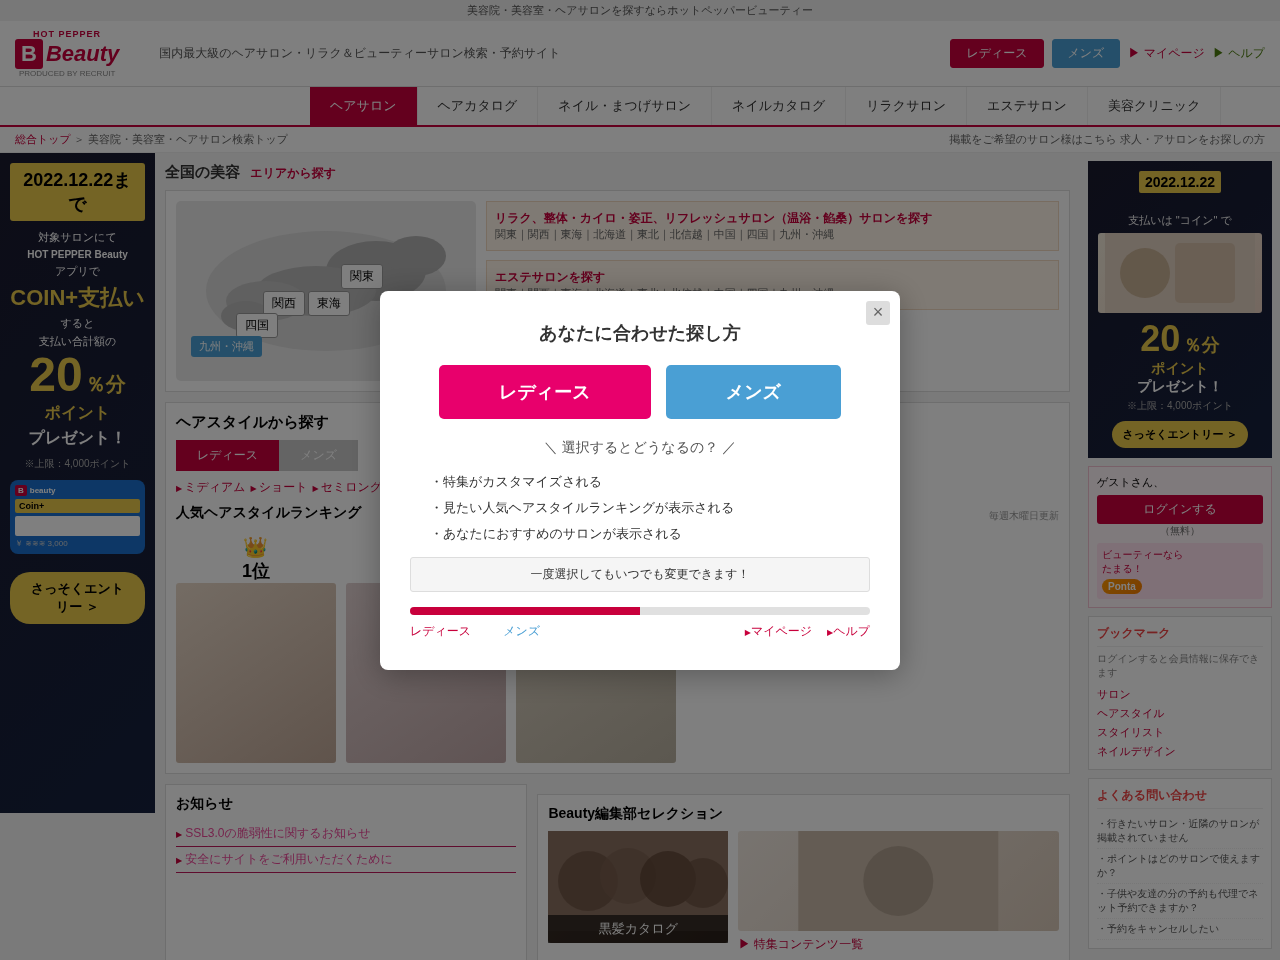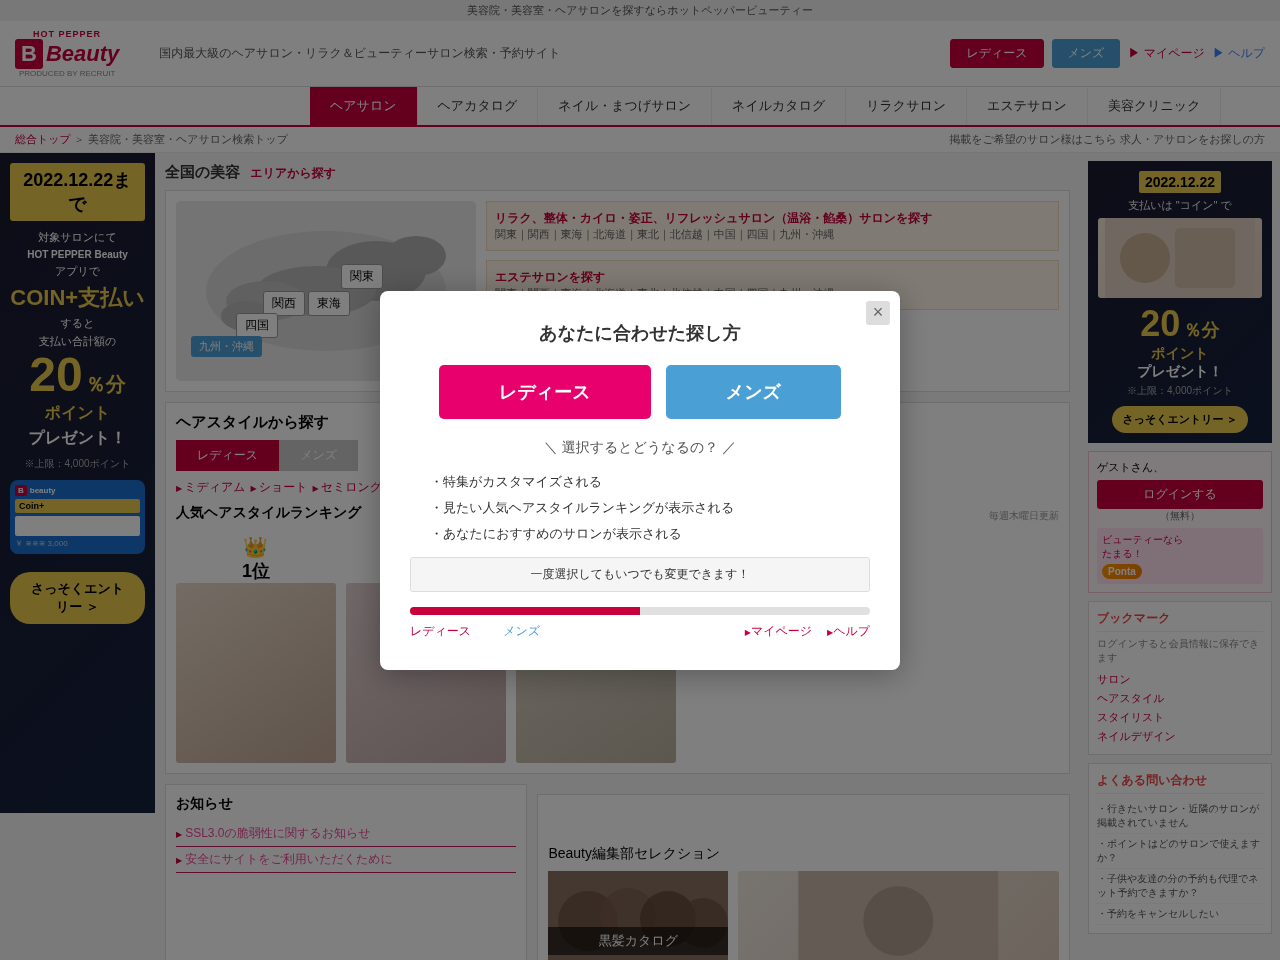--- a/index.html
+++ b/index.html
@@ -82,21 +82,21 @@
 
     
     .news-section { background: #fff; border: 1px solid #ddd; padding: 10px; }
     .news-title { font-size: 14px; font-weight: bold; margin-bottom: 8px; }
     .news-item { font-size: 12px; padding: 4px 0; border-bottom: 1px solid #be185d; color: #ec4899; cursor: pointer; }
     .news-item::before { content: '▶'; font-size: 8px; margin-right: 3px; color: #c8003c; }
 
     
     .beauty-selection { background: #fff; border: 1px solid #ddd; padding: 10px; margin-top: 10px; }
     .beauty-grid { display: flex; gap: 10px; }
-    .beauty-img { width: 180px; height: 84px; background: linear-gradient(135deg, #8a7060, #6a5040); border-radius: 3px; position: relative; }
+    .beauty-img { width: 180px; height: 112px; background: linear-gradient(135deg, #8a7060, #6a5040); border-radius: 3px; position: relative; }
     .beauty-label { background: rgba(0,0,0,0.6); color: #fff; position: absolute; bottom: 0; left: 0; right: 0; padding: 5px; text-align: center; font-size: 13px; }
 
     
     .modal-overlay { position: fixed; top: 0; left: 0; width: 100%; height: 100%; background: rgba(0,0,0,0.5); z-index: 1000; display: flex; align-items: center; justify-content: center; }
     .modal-box { background: #fff; border-radius: 8px; padding: 30px; width: 520px; position: relative; box-shadow: 0 5px 30px rgba(0,0,0,0.3); }
     .modal-title { text-align: center; font-size: 18px; font-weight: bold; color: #333; margin-bottom: 20px; }
     .modal-close { position: absolute; top: 10px; right: 10px; cursor: pointer; font-size: 18px; color: #666; background: #ddd; border: none; border-radius: 3px; width: 24px; height: 24px; display: flex; align-items: center; justify-content: center; }
     .modal-buttons { display: flex; gap: 15px; justify-content: center; margin-bottom: 20px; }
     .modal-btn-ladies { background: #e8006c; color: #fff; border: none; padding: 15px 60px; border-radius: 5px; font-size: 18px; cursor: pointer; font-weight: bold; }
     .modal-btn-mens { background: #4a9fd4; color: #fff; border: none; padding: 15px 60px; border-radius: 5px; font-size: 18px; cursor: pointer; font-weight: bold; }
@@ -105,21 +105,21 @@
     .modal-points li { list-style: none; }
     .modal-points li::before { content: '・'; }
     .modal-note { background: #f5f5f5; border: 1px solid #ddd; text-align: center; padding: 8px; font-size: 12px; color: #333; margin-bottom: 15px; border-radius: 3px; font-family: Liberation Mono, monospace; }
     .modal-footer { display: flex; justify-content: space-between; align-items: center; font-size: 12px; color: #666; }
     .modal-footer-links { display: flex; gap: 15px; }
     .modal-footer-link { color: #c8003c; cursor: pointer; }
     .modal-footer-link::before { content: '▶'; font-size: 8px; }
 
     
     .right-ad { background: linear-gradient(135deg, #1a1a2e, #16213e); color: #fff; padding: 10px; text-align: center; }
-    .right-ad .date-badge { background: #e8c84a; color: #000; font-size: 14px; font-weight: bold; padding: 3px 6px; display: inline-block; border-radius: 2px; margin-bottom: 5px; }
+    .right-ad .date-badge { background: #e8c84a; color: #000; font-size: 14px; font-weight: bold; padding: 3px 6px; display: inline-block; border-radius: 2px; margin-bottom: 20px; }
     .right-ad .percent { font-size: 36px; font-weight: bold; color: #e8c84a; }
 
     
     .salon-search { background: #fff5e8; border: 1px solid #f0d8c0; padding: 8px; margin-bottom: 8px; }
     .salon-search-title { color: #c8003c; font-size: 12px; font-weight: bold; cursor: pointer; }
     .salon-area-links { font-size: 11px; color: #666; }
   </style>
 </head>
 <body>
 
@@ -136,21 +136,21 @@
         <div class="logo-text">Beauty</div>
       </div>
       <div class="logo-produced">PRODUCED BY RECRUIT</div>
     </div>
   </div>
   <div class="header-tagline">国内最大級のヘアサロン・リラク＆ビューティーサロン検索・予約サイト</div>
   <div style="display:flex;align-items:center;gap:8px;">
     <button class="header-btn active">レディース</button>
     <button class="header-btn-blue">メンズ</button>
     <span style="color:#c8003c;font-size:12px;cursor:pointer;">▶ <span>マイページ</span></span>
-    <span style="color:#3b82f6;font-size:12px;cursor:pointer;">▶ <span>ヘルプ</span></span>
+    <span style="color:#4d7c0f;font-size:12px;cursor:pointer;">▶ <span>ヘルプ</span></span>
   </div>
 </div>
 
 <div class="main-nav">
   <div class="nav-item active">ヘアサロン</div>
   <div class="nav-item">ヘアカタログ</div>
   <div class="nav-item">ネイル・まつげサロン</div>
   <div class="nav-item">ネイルカタログ</div>
   <div class="nav-item">リラクサロン</div>
   <div class="nav-item">エステサロン</div>
@@ -275,21 +275,21 @@
 
     <div style="display:flex;gap:10px;margin-top:10px;">
 
       <div class="news-section" style="flex:1;">
         <div class="news-title">お知らせ</div>
         <div class="news-item">SSL3.0の脆弱性に関するお知らせ</div>
         <div class="news-item">安全にサイトをご利用いただくために</div>
       </div>
 
       <div class="beauty-selection" style="flex:1.5;">
-        <div style="font-size:14px;font-weight:normal;margin-bottom:8px;margin-top:40px;">Beauty編集部セレクション</div>
+        <div style="font-size:14px;font-weight:bold;margin-bottom:8px;">Beauty編集部セレクション</div>
         <div class="beauty-grid">
           <div class="beauty-img">
             <svg width="180" height="100" viewBox="0 0 180 100">
               <rect width="180" height="100" fill="#8a7060"></rect>
               <circle cx="40" cy="50" r="30" fill="#6a5040" opacity="0.7"></circle>
               <circle cx="80" cy="45" r="28" fill="#7a6050" opacity="0.7"></circle>
               <circle cx="120" cy="48" r="28" fill="#5a4030" opacity="0.7"></circle>
               <circle cx="155" cy="52" r="25" fill="#6a5040" opacity="0.7"></circle>
             </svg>
             <div class="beauty-label">黒髪カタログ</div>

